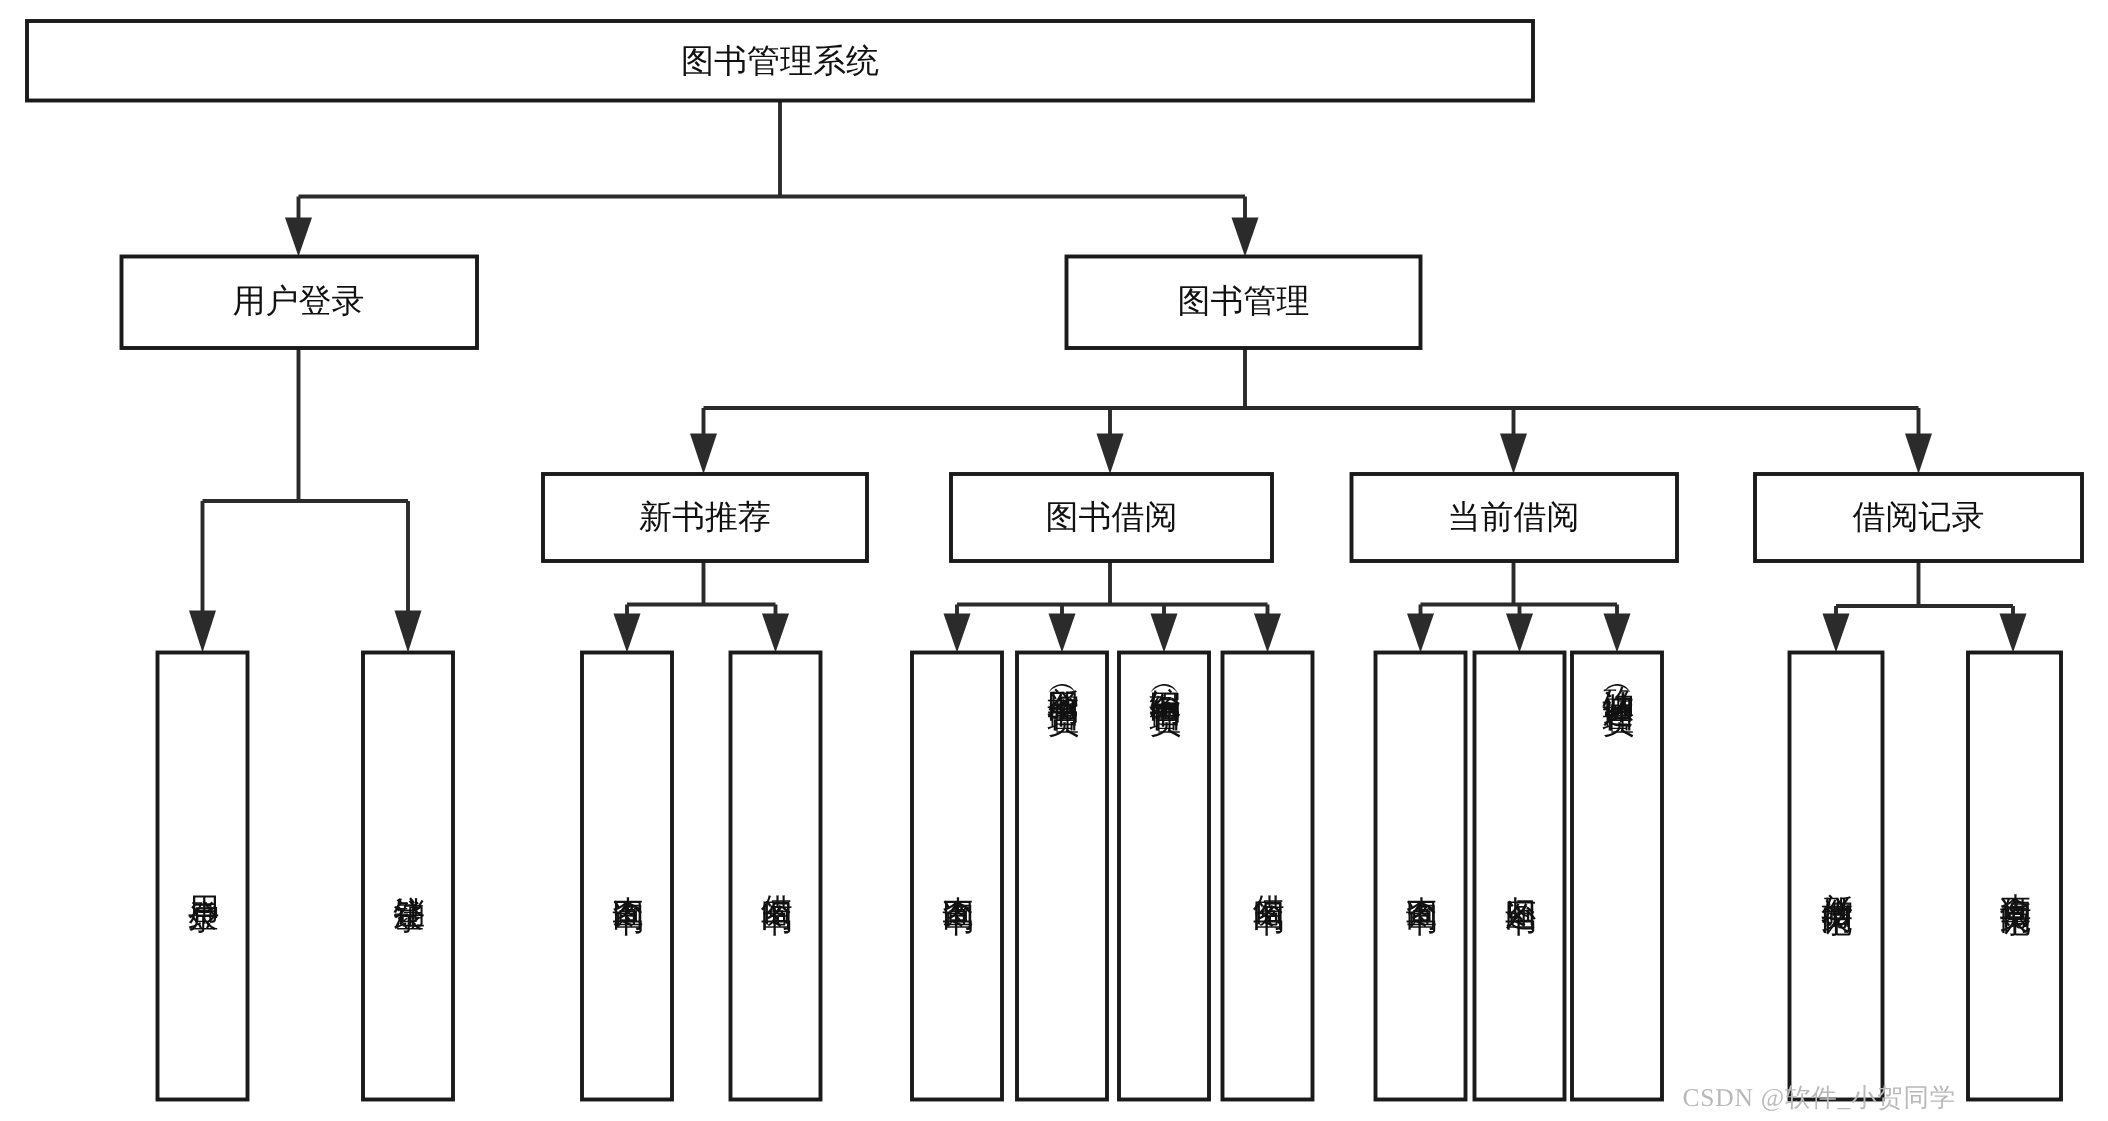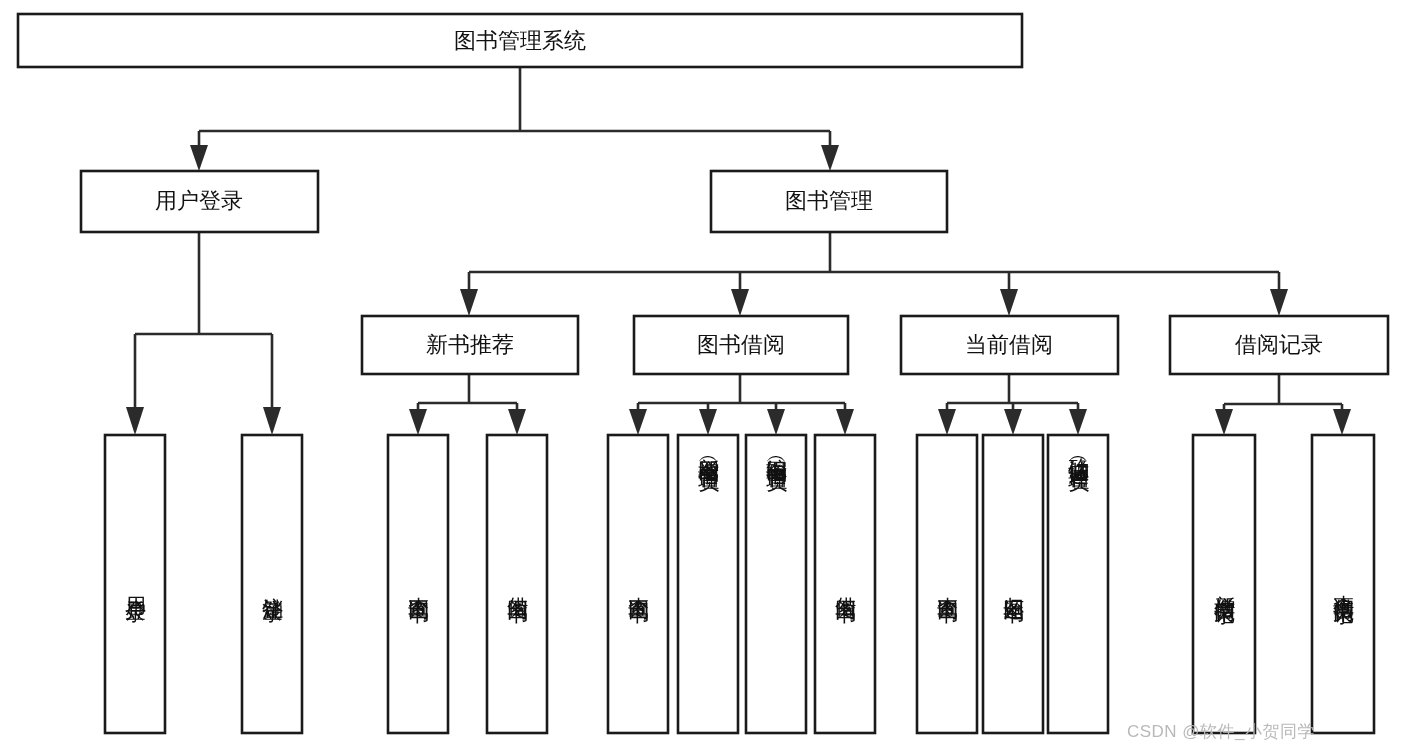--- a/index.html
+++ b/index.html
@@ -65,23 +65,23 @@
     font-family: "DejaVu Sans", "Liberation Sans", sans-serif;
     font-size: 21px;
     line-height: 1.12;
     letter-spacing: 2px;
     color: #111111;
     white-space: nowrap;
     text-align: center;
   }
   #watermark {
     position: absolute;
-    right: 4px;
+    right: 15px;
     bottom: 4px;
-    font-family: Liberation Sans, sans-serif;
+    font-family: Liberation Serif, serif;
     font-size: 17px;
     color: #b9b9b9;
     letter-spacing: 0.5px;
     user-select: none;
   }
 </style>
 </head>
 <body>
 
 <div id="diagram-root">

